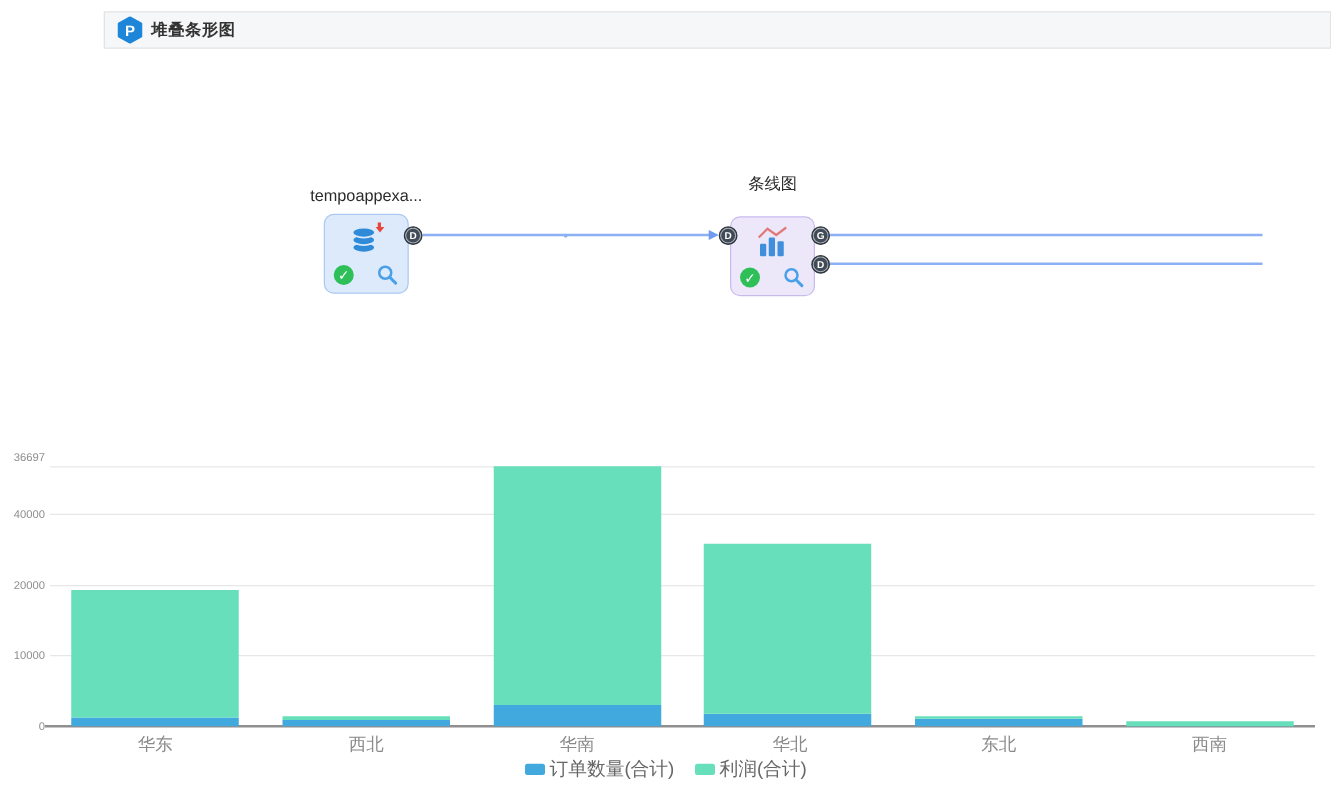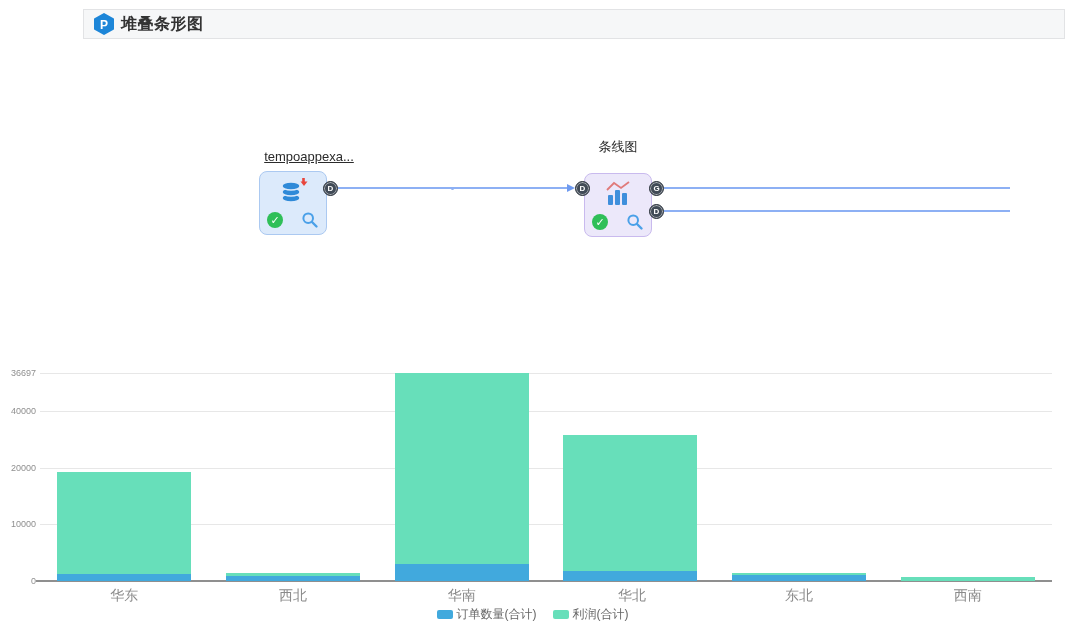--- a/index.html
+++ b/index.html
@@ -3,28 +3,28 @@
 <meta charset="utf-8">
 <style>
   * { margin:0; padding:0; box-sizing:border-box; }
   html,body { width:1065px; height:632px; background:#fff; overflow:hidden;
               font-family:"Liberation Sans","DejaVu Sans",sans-serif; }
 
   
   .header { position:absolute; left:83px; right:0; top:9px; height:30px;
             background:#f6f7f8; border:1px solid #e2e3e5;
             display:flex; align-items:center; padding-left:10px; }
-  .header-title { font-size:16px; font-weight:700; color:#333; margin-left:7px; letter-spacing:.5px; }
+  .header-title { font-size:13px; font-weight:700; color:#333; margin-left:7px; letter-spacing:.5px; }
 
   
   .node { position:absolute; width:68px; height:64px; border-radius:8px; }
   .node-source { left:259px; top:171px; background:#dceafb; border:1px solid #abc9f1; }
   .node-chart  { left:584px; top:173px; background:#ece8fa; border:1px solid #c9baee; }
   .node-label  { position:absolute; width:150px; text-align:center; font-size:13px; color:#2b2b2b; }
-  .node-label-source { left:234px; top:149px;text-decoration:underline; }
+  .node-label-source { left:218px; top:149px; }
   .node-label-chart  { left:543px; top:138px; }
   .node-icon { position:absolute; left:50%; top:5px; transform:translateX(-50%); }
   .node-check { position:absolute; left:7px; bottom:6px; width:16px; height:16px; border-radius:50%;
                 background:#2fbf58; color:#fff; font-size:11px; font-weight:700;
                 display:flex; align-items:center; justify-content:center; }
   .node-zoom { position:absolute; right:7px; bottom:5px; }
 
   .port { position:absolute; width:15px; height:15px; border-radius:50%;
           background:#414b57; border:1px solid #2c343d; color:#fff;
           font-size:8px; font-weight:700; display:flex; align-items:center; justify-content:center;
@@ -41,21 +41,21 @@
   .gridline { position:absolute; left:0; width:100%; height:1px; background:#e7e7e7; }
   .axis-x { position:absolute; left:-4px; top:230px; width:1016px; height:2px; background:#8f8f8f; }
   .ytick { position:absolute; right:1016px; width:34px; text-align:right;
            font-size:9px; color:#8f8f8f; }
   .bar-seg { position:absolute; }
   .cat-label { position:absolute; top:237px; text-align:center; font-size:14px; color:#8a8a8a; }
   .legend { position:absolute; left:0; top:256px; width:100%;
             display:flex; justify-content:center; align-items:center; gap:16px; }
   .legend-item { display:flex; align-items:center; gap:4px; cursor:pointer; }
   .legend-swatch { width:16px; height:9px; border-radius:2px; }
-  .legend-label { font-size:12px; color:#666; }
+  .legend-label { font-size:15px; color:#666; }
 </style>
 </head>
 <body>
 
 <div class="header">
   <svg width="20" height="22" viewBox="0 0 20 22">
     <polygon points="10,1 19,6 19,16 10,21 1,16 1,6" fill="#1d86d8" stroke="#1d86d8" stroke-width="2" stroke-linejoin="round"></polygon>
     <text x="10" y="15.5" text-anchor="middle" font-size="12" font-weight="bold" fill="#fff" font-family="Liberation Sans, sans-serif">P</text>
   </svg>
   <span class="header-title">堆叠条形图</span>
@@ -127,21 +127,21 @@
       <div class="bar-seg" style="left: 692px; width: 134px; top: 225.3px; height: 5.7px; background: rgb(65, 169, 221);"></div>
       <div class="bar-seg" style="left: 692px; width: 134px; top: 222.5px; height: 2.8px; background: rgb(103, 223, 186);"></div>
       <div class="bar-seg" style="left: 860.7px; width: 134px; top: 230.4px; height: 0.6px; background: rgb(65, 169, 221);"></div>
       <div class="bar-seg" style="left: 860.7px; width: 134px; top: 226.5px; height: 4px; background: rgb(103, 223, 186);"></div>
     </div>
   <div id="yticks" style="position:absolute; left:0; top:0; width:1052px; height:231px;">
       <div class="ytick" style="top: 226px;">0</div>
       <div class="ytick" style="top: 169.3px; text-align: right;">10000</div>
       <div class="ytick" style="top: 112.6px;">20000</div>
       <div class="ytick" style="top: 56px;">40000</div>
-      <div class="ytick" style="top: 18px;">36697</div>
+      <div class="ytick" style="top: 11px;">36697</div>
     </div>
   <div id="xlabels" style="position:absolute; left:40px; top:0; width:1012px;">
       <div class="cat-label" style="left: 44.3px; width: 80px;">华东</div>
       <div class="cat-label" style="left: 213px; width: 80px;">西北</div>
       <div class="cat-label" style="left: 381.7px; width: 80px;">华南</div>
       <div class="cat-label" style="left: 552px; width: 80px;">华北</div>
       <div class="cat-label" style="left: 719px; width: 80px;">东北</div>
       <div class="cat-label" style="left: 887.7px; width: 80px;">西南</div>
     </div>
   <div class="legend" id="legend">

